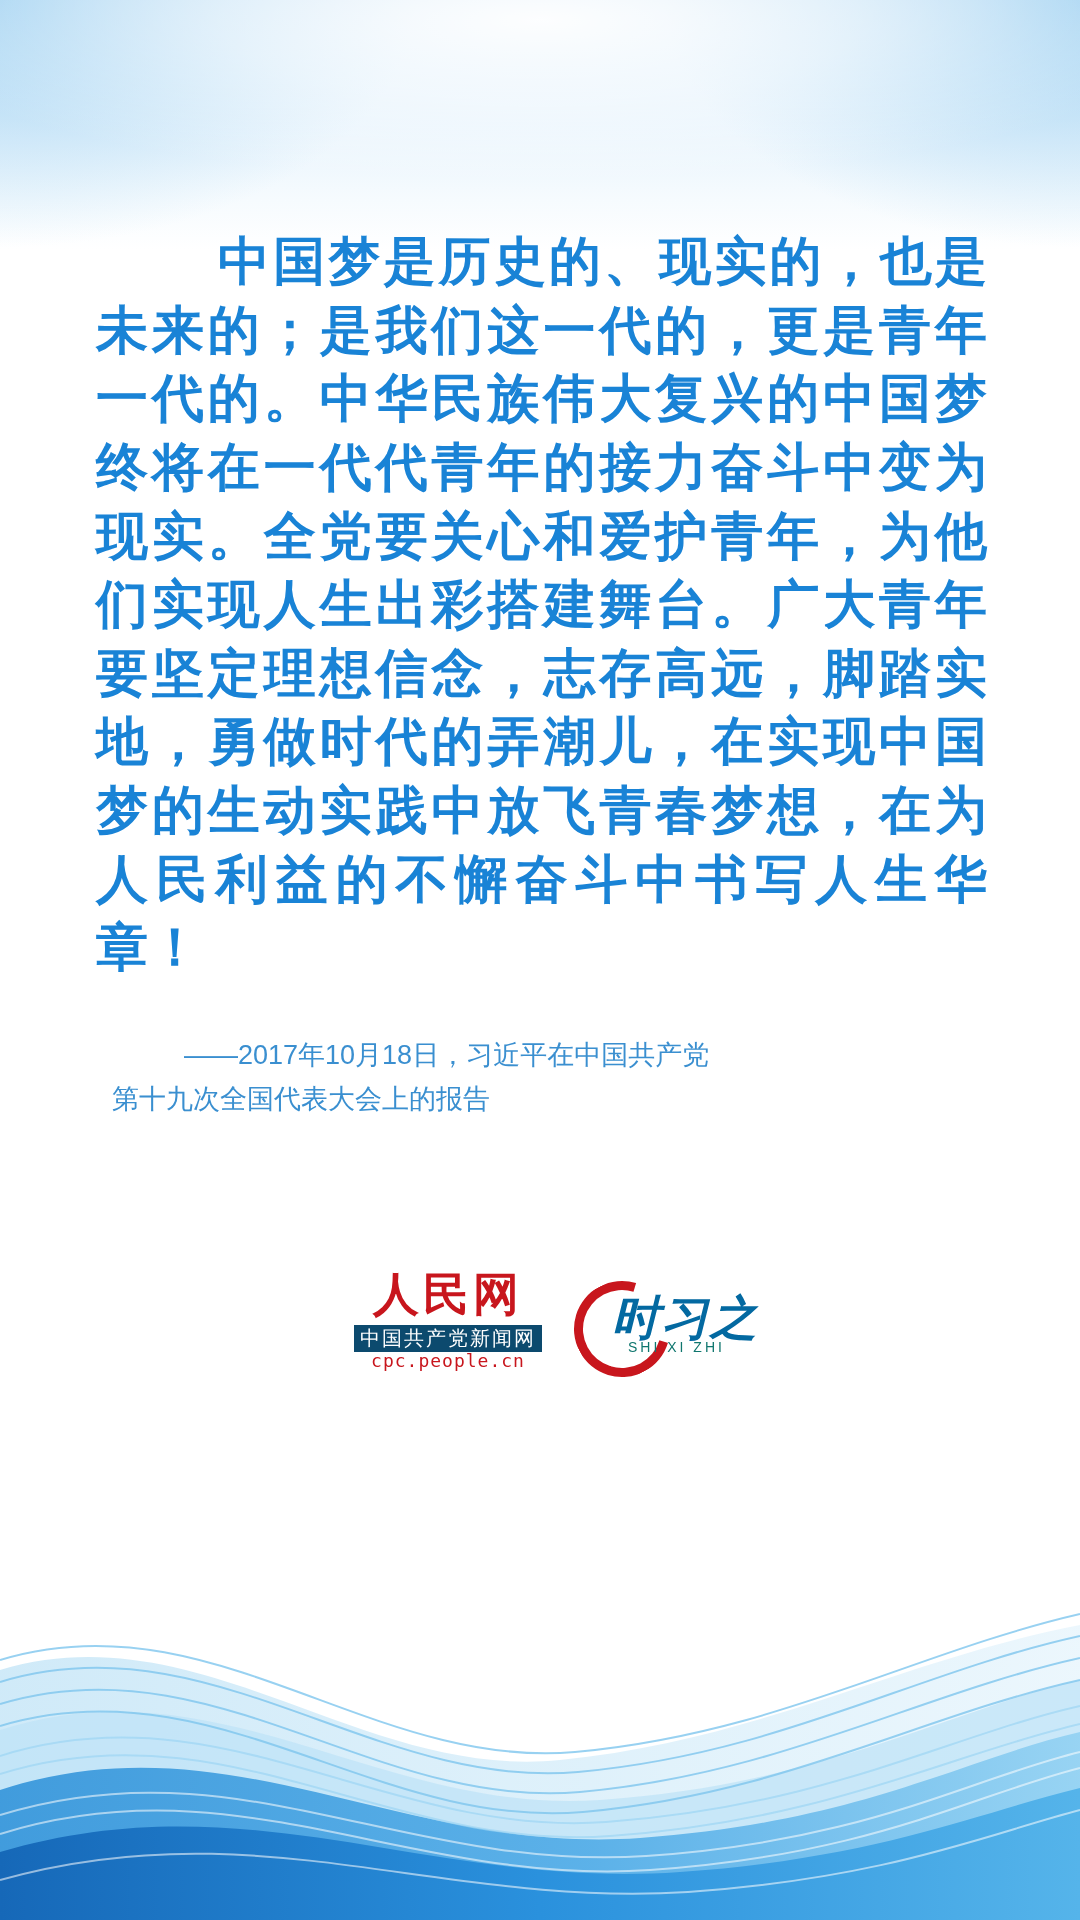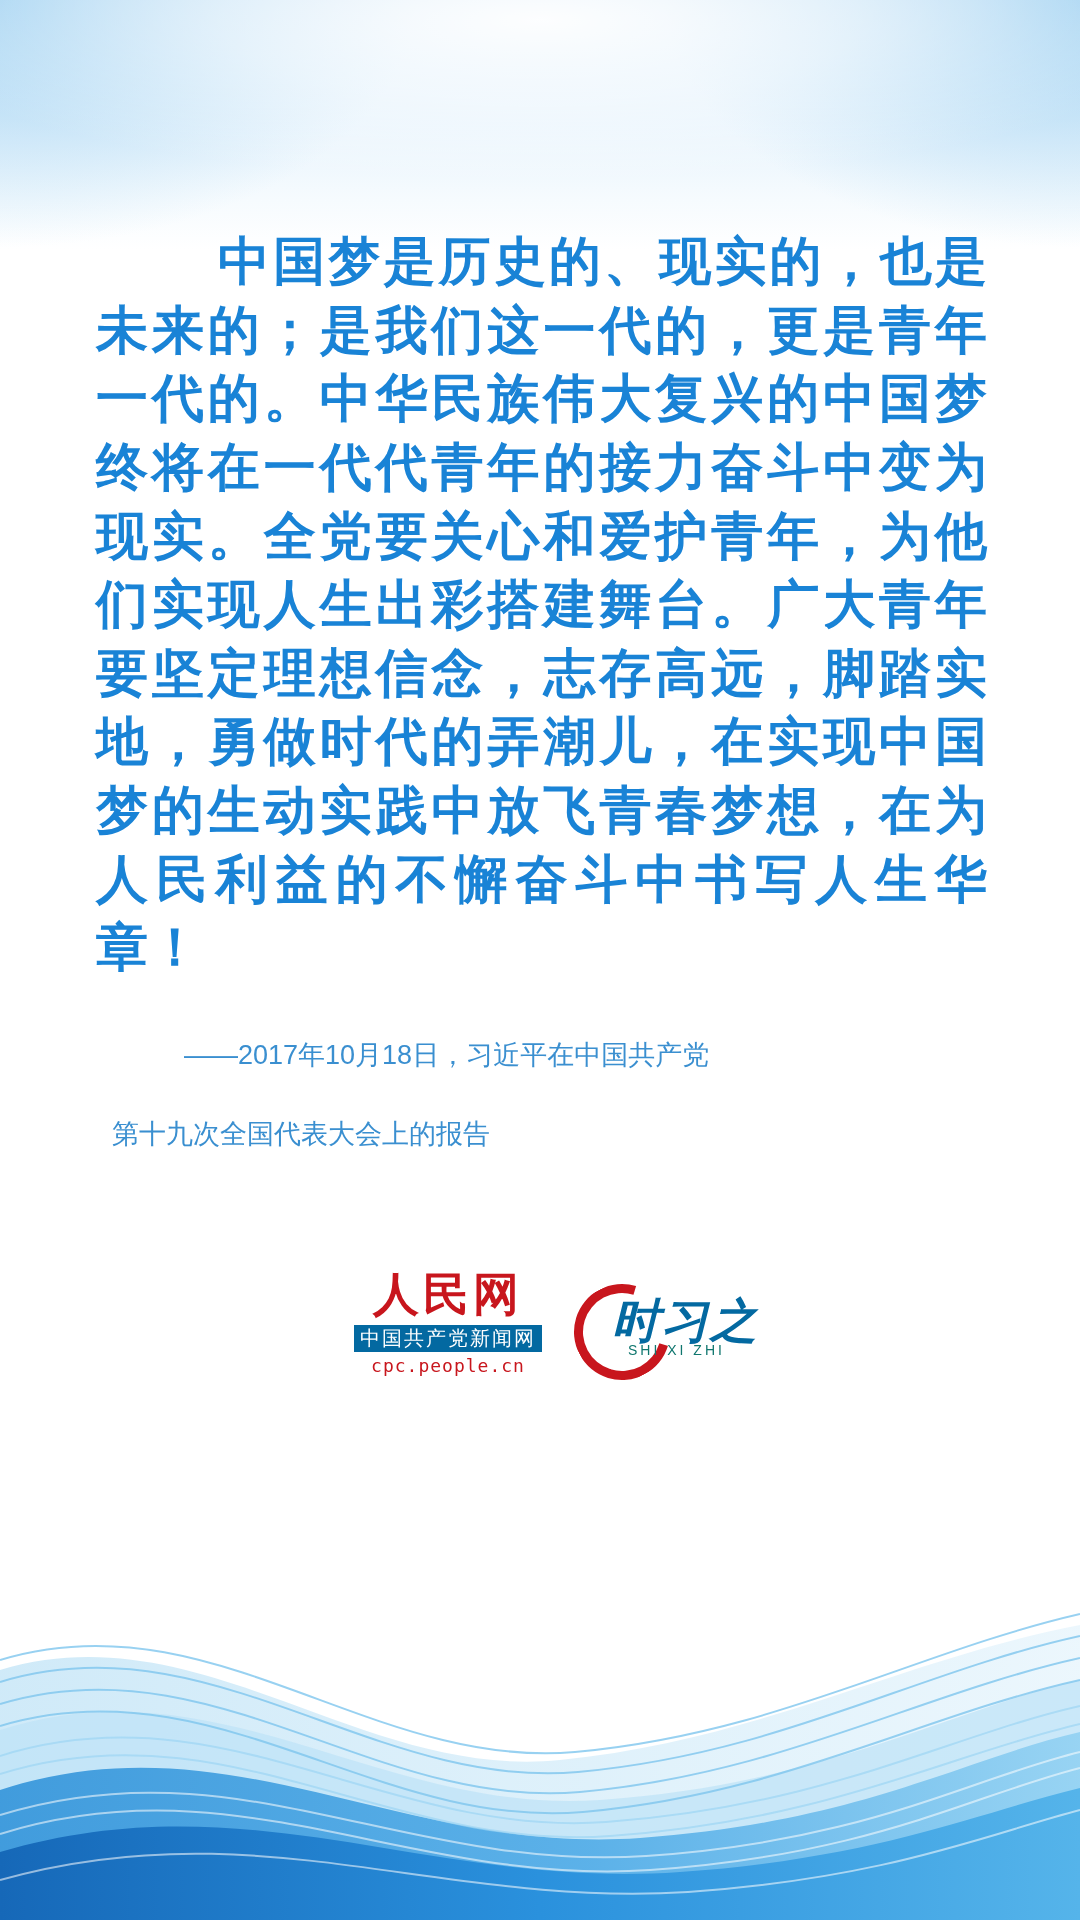--- a/index.html
+++ b/index.html
@@ -89,21 +89,21 @@
     top: 1034px;
     left: 112px;
     width: 872px;
     font-family: "Liberation Sans", "DejaVu Sans", sans-serif;
     font-size: 27px;
     line-height: 1.62;
     color: #3a8fd0;
     text-align: justify;
   }
   .attribution .line1 { display: block; text-indent: 72px; }
-  .attribution .line2 { display: block; margin-top: 35px; }
+  .attribution .line2 { display: block; }
 
   
   .logo-row {
     position: absolute;
     top: 1272px;
     left: 14px;
     width: 1080px;
     display: flex;
     justify-content: center;
     align-items: center;
@@ -120,26 +120,25 @@
     font-weight: bold;
     font-size: 46px;
     color: #c8161d;
     letter-spacing: 4px;
   }
   .people-logo .cn-sub {
     margin-top: 7px;
     font-family: "Liberation Sans", "DejaVu Sans", sans-serif;
     font-size: 20px;
     color: #ffffff;
-    background: #0369a1;
+    background: #0c4a6e;
     letter-spacing: 2px;
     padding: 3px 6px 4px 6px;
   }
   .people-logo .en-sub {
-    margin-top: 5px;
     font-family: "DejaVu Sans Mono", monospace;
     font-size: 18px;
     color: #c8161d;
     letter-spacing: 1px;
   }
   .shixizhi-logo {
     position: relative;
     width: 186px;
     height: 96px;
     display: flex;

